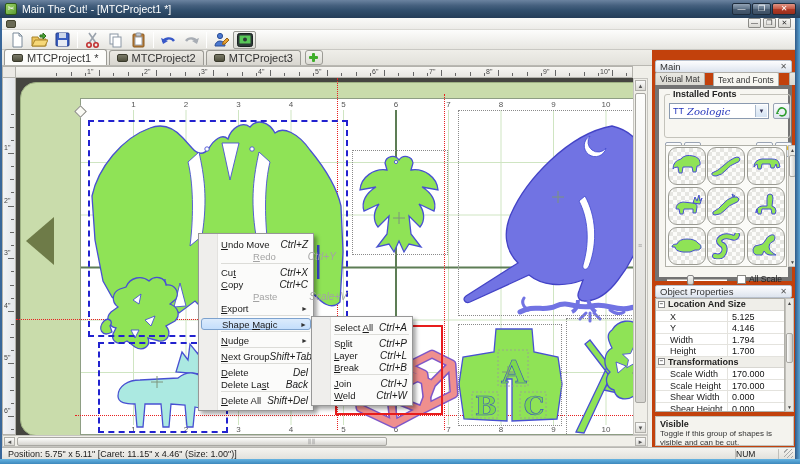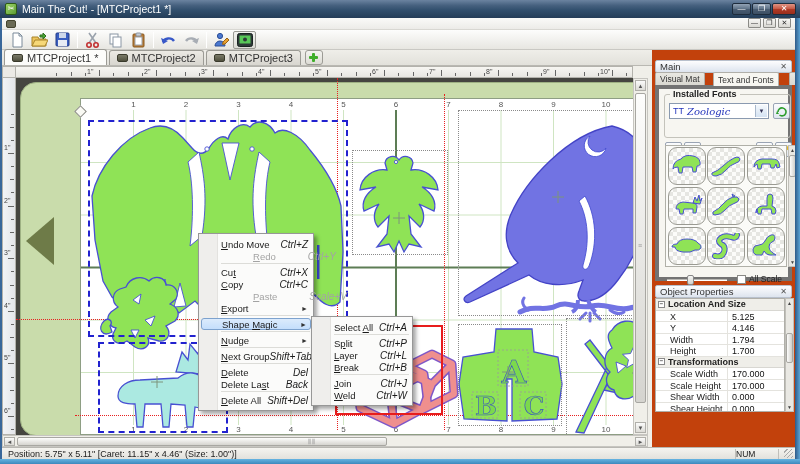--- a/index.html
+++ b/index.html
@@ -669,20 +669,24 @@
         <div class="prop-row">
           <div class="pl">Shear Height</div>
           <div class="pv">0.000</div>
         </div>
       </div>
     <div id="props-scroll">
       <div class="sb-arrow" style="top:0">▲</div>
       <div id="props-thumb"></div>
       <div class="sb-arrow" style="bottom:0">▼</div>
     </div>
+    <div id="prop-desc">
+      <b>Visible</b>
+      <div class="dtext">Toggle if this group of shapes is visible and can be cut.</div>
+    </div>
   <div class="ptab" style="left: 3px;">Visual Mat</div>
       <div class="ptab active" style="left: 61px;">Text and Fonts</div>
       <div class="ptab" style="left: 137.4px;">Custom Shapes</div>
     </div>
 
   <div id="statusbar" class="abs">
     <span id="status-text">Position: 5.75" x 5.11" [Caret: 11.15" x 4.46" (Size: 1.00")]</span>
     <div id="num-pane">NUM</div>
     <div id="resize-grip"></div>
   </div>

